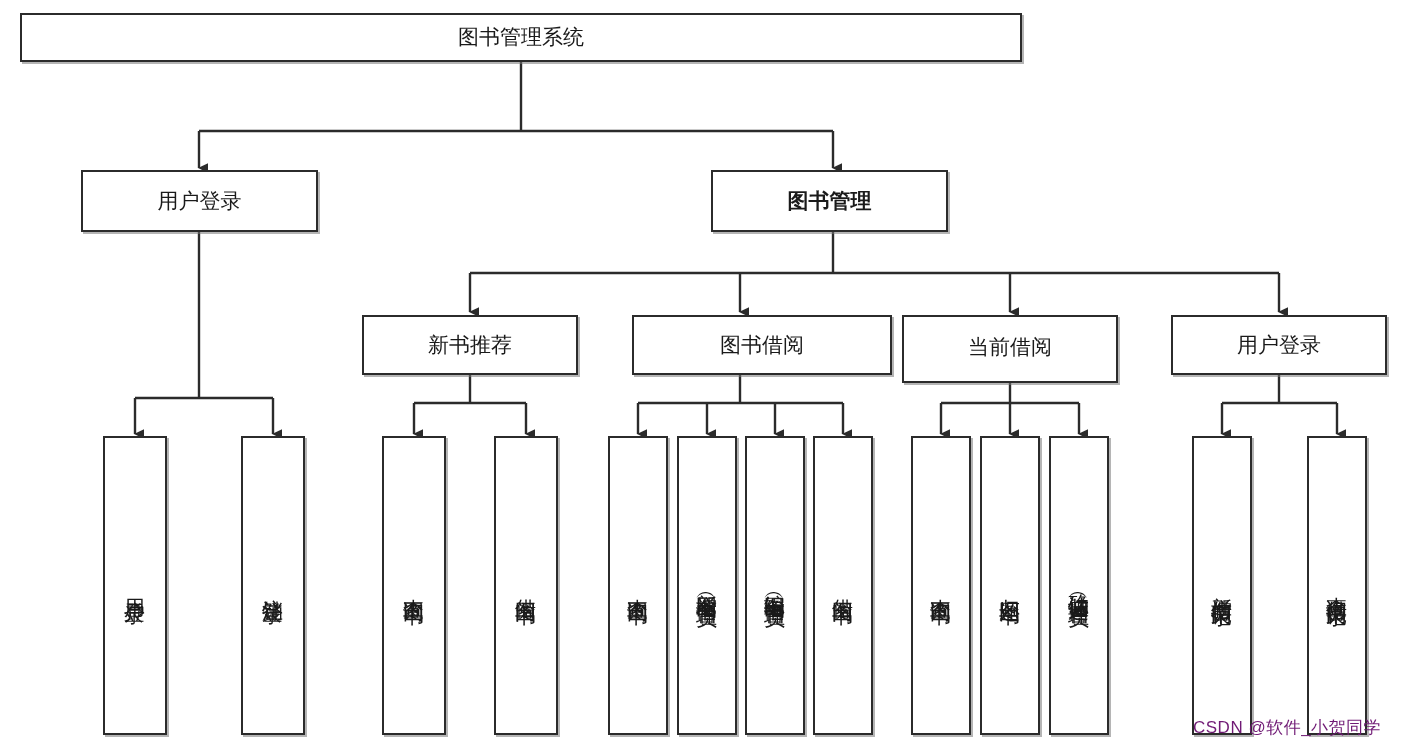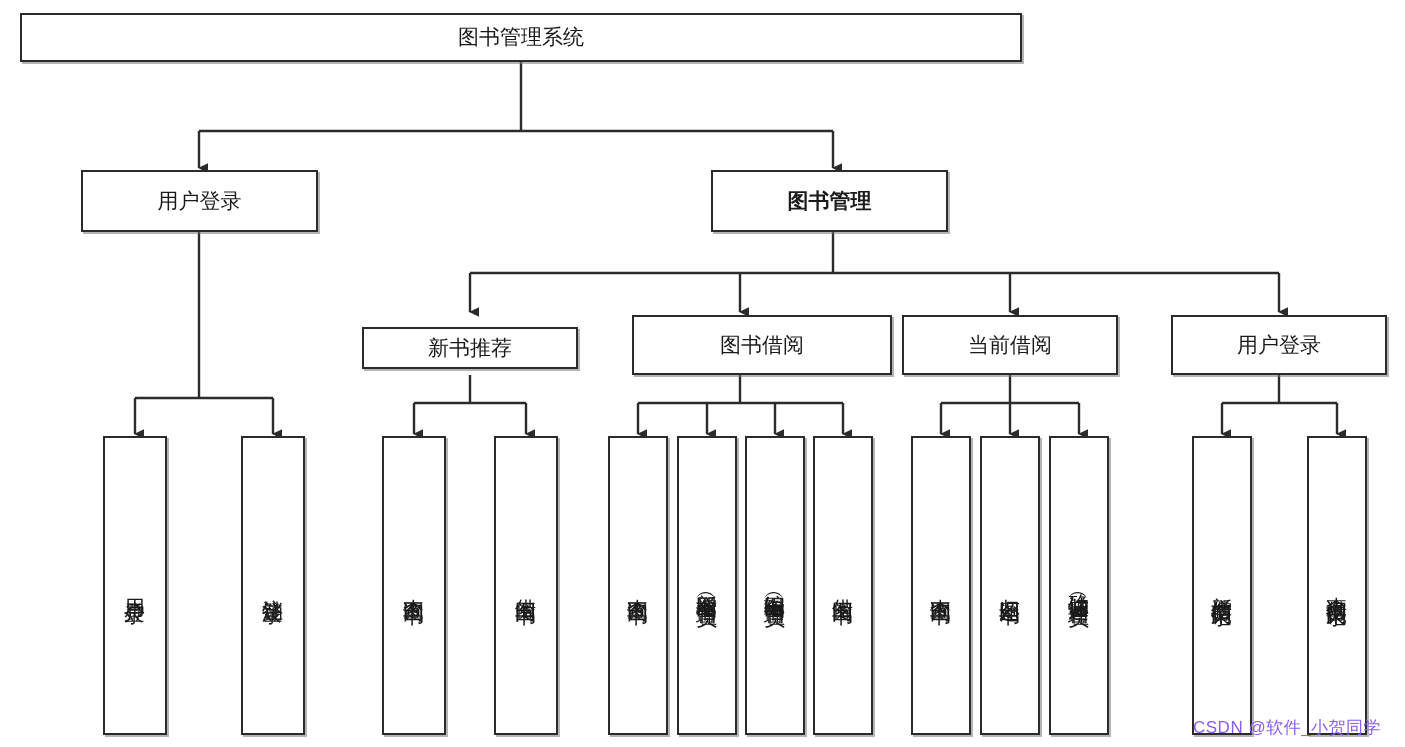--- a/index.html
+++ b/index.html
@@ -53,21 +53,21 @@
     writing-mode: vertical-rl;
     text-orientation: upright;
     font-size: 21px;
     letter-spacing: 2px;
     line-height: 1;
     white-space: nowrap;
   }
   .watermark {
     position: absolute;
     font-size: 17px;
-    color: #8b5cf6;
+    color: #701a75;
     white-space: nowrap;
     letter-spacing: 0.5px;
   }
 </style>
 </head>
 <body>
 
 <div id="canvas">
 
   <svg class="edges" viewBox="0 0 1405 747">
@@ -125,27 +125,27 @@
     <span class="label">图书管理系统</span>
   </div>
 
   <div class="node lvl2" style="left:81px; top:170px; width:237px; height:62px;">
     <span class="label">用户登录</span>
   </div>
   <div class="node lvl2" style="left:711px; top:170px; width:237px; height:62px;font-weight:bold;">
     <span class="label">图书管理</span>
   </div>
 
-  <div class="node lvl3" style="left:362px; top:315px; width:216px; height:42px;margin-top:12px;">
+  <div class="node lvl3" style="left:362px; top:315px; width:216px; height:60px;">
     <span class="label">新书推荐</span>
   </div>
   <div class="node lvl3" style="left:632px; top:315px; width:260px; height:60px;">
     <span class="label">图书借阅</span>
   </div>
-  <div class="node lvl3" style="left:902px; top:315px; width:216px; height:60px;">
+  <div class="node lvl3" style="left:902px; top:315px; width:216px; height:68px;font-family:Liberation Mono, monospace;">
     <span class="label">当前借阅</span>
   </div>
   <div class="node lvl3" style="left:1171px; top:315px; width:216px; height:60px;">
     <span class="label">用户登录</span>
   </div>
 
   <div class="node leaf" style="left:103px; top:436px; width:64px; height:299px;">
     <span class="label">用户登录</span>
   </div>
   <div class="node leaf" style="left:241px; top:436px; width:64px; height:299px;">

